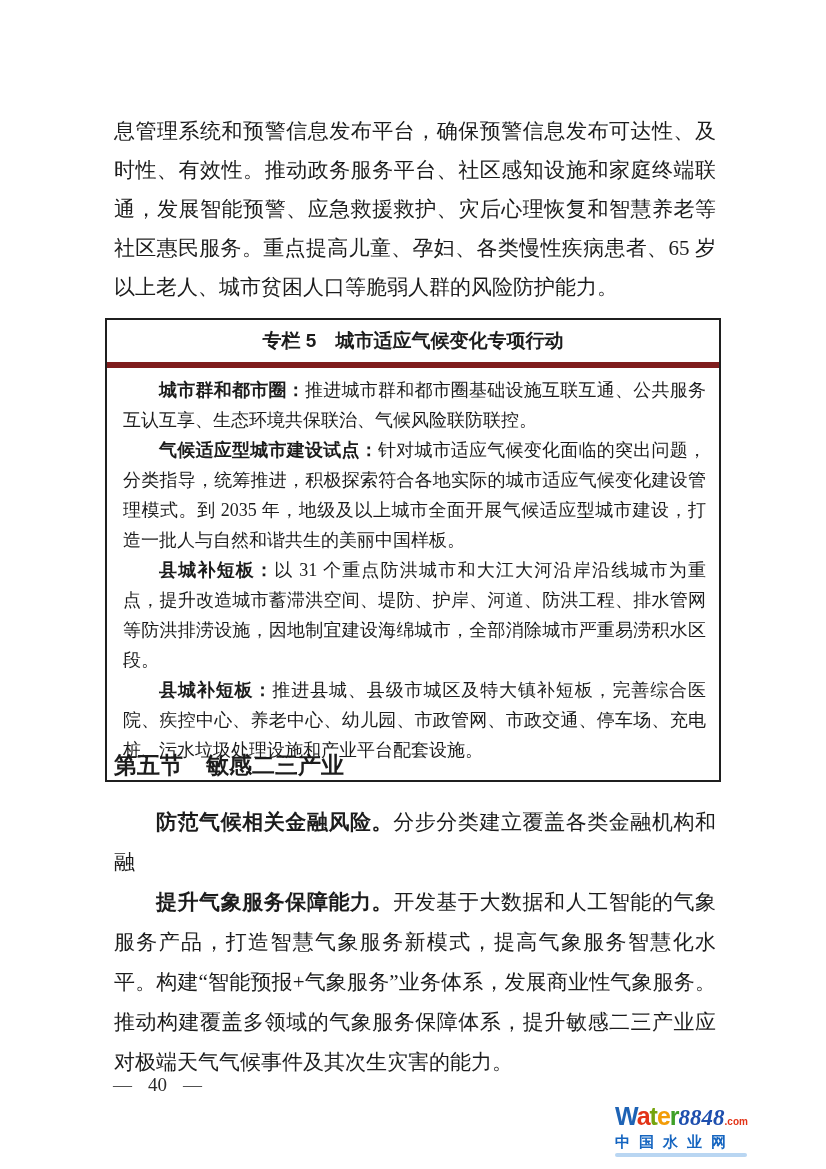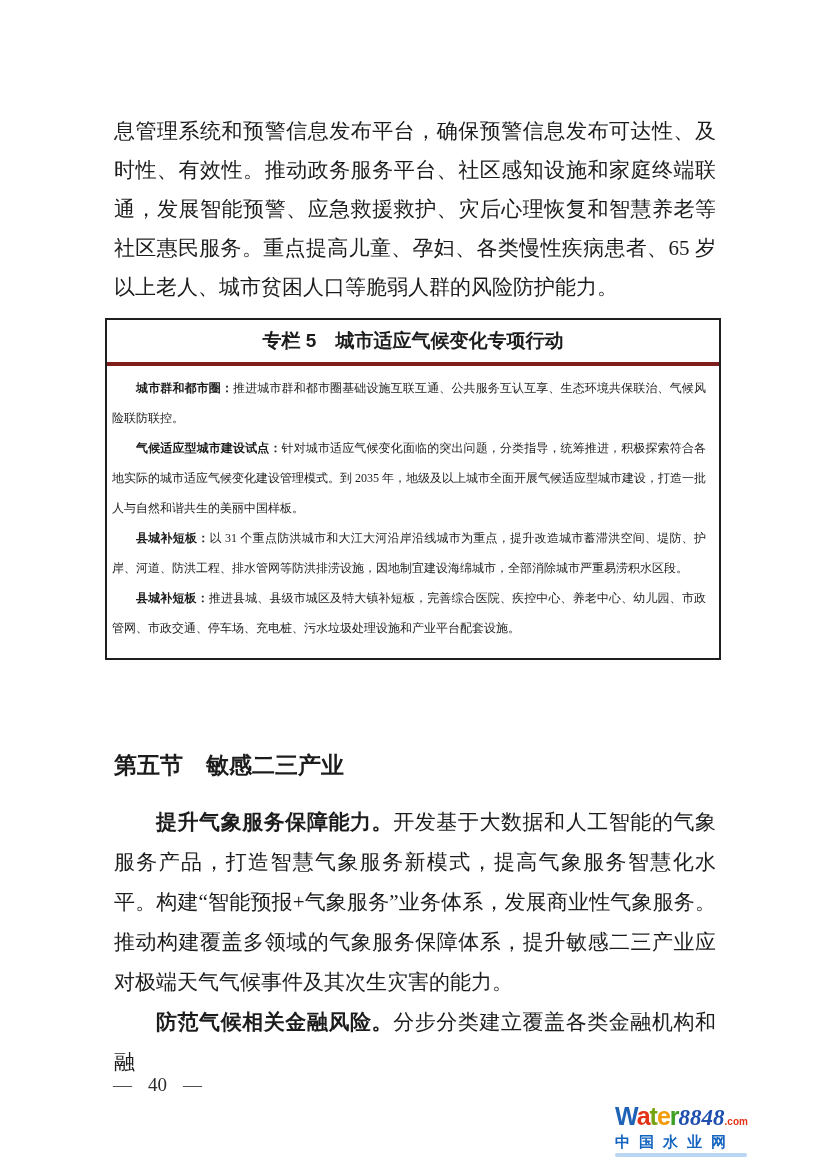--- a/index.html
+++ b/index.html
@@ -23,25 +23,25 @@
   .callout-box {
     position:absolute; top:318px; left:105px; width:612px;
     border:2px solid #1f1f1f;
     background:#ffffff;
   }
   .box-title {
     text-align:center;
     font-family:"Liberation Sans","DejaVu Sans",sans-serif;
     font-weight:bold;
     font-size:19px; line-height:42px;
-    border-bottom:4px solid #7f1d1d;
+    border-bottom:6px solid #7f1d1d;
   }
   .box-body {
-    padding:7px 13px 15px 5px;
-    font-size:12px; line-height:30px;
+    padding:7px 13px 15px 16px;
+    font-size:18px; line-height:30px;
     text-align:justify;
   }
   .box-item { margin:0; text-indent:2em; }
   .box-item .lead {
     font-family:"Liberation Sans","DejaVu Sans",sans-serif;
     font-weight:bold;
   }
 
   
   .section-heading {
@@ -116,22 +116,22 @@
       <p class="box-item"><span class="lead">城市群和都市圈：</span><span>推进城市群和都市圈基础设施互联互通、公共服务互认互享、生态环境共保联治、气候风险联防联控。</span></p>
       <p class="box-item"><span class="lead">气候适应型城市建设试点：</span><span>针对城市适应气候变化面临的突出问题，分类指导，统筹推进，积极探索符合各地实际的城市适应气候变化建设管理模式。到 2035 年，地级及以上城市全面开展气候适应型城市建设，打造一批人与自然和谐共生的美丽中国样板。</span></p>
       <p class="box-item"><span class="lead">县城补短板：</span><span>以 31 个重点防洪城市和大江大河沿岸沿线城市为重点，提升改造城市蓄滞洪空间、堤防、护岸、河道、防洪工程、排水管网等防洪排涝设施，因地制宜建设海绵城市，全部消除城市严重易涝积水区段。</span></p>
       <p class="box-item"><span class="lead">县城补短板：</span><span>推进县城、县级市城区及特大镇补短板，完善综合医院、疾控中心、养老中心、幼儿园、市政管网、市政交通、停车场、充电桩、污水垃圾处理设施和产业平台配套设施。</span></p>
     </div>
   </div>
 
   <div class="section-heading">第五节　敏感二三产业</div>
 
   <div class="body-flow">
+    <p><span class="lead">防范气候相关金融风险。</span><span>分步分类建立覆盖各类金融机构和融</span></p>
     <p><span class="lead">提升气象服务保障能力。</span><span>开发基于大数据和人工智能的气象服务产品，打造智慧气象服务新模式，提高气象服务智慧化水平。构建“智能预报+气象服务”业务体系，发展商业性气象服务。推动构建覆盖多领域的气象服务保障体系，提升敏感二三产业应对极端天气气候事件及其次生灾害的能力。</span></p>
-    <p><span class="lead">防范气候相关金融风险。</span><span>分步分类建立覆盖各类金融机构和融</span></p>
   </div>
 
   <div class="footer-pagenum"><span class="dash">—</span><span class="num">40</span><span class="dash">—</span></div>
 
   <div class="watermark">
     <div class="wm-brand"><span class="wm-letter" style="color: rgb(30, 99, 181);">W</span><span class="wm-letter" style="color: rgb(226, 51, 23);">a</span><span class="wm-letter" style="color: rgb(118, 164, 14);">t</span><span class="wm-letter" style="color: rgb(242, 156, 7);">e</span><span class="wm-letter" style="color: rgb(63, 160, 39);">r</span><span class="wm-number" style="color: rgb(30, 79, 174);">8848</span><span class="wm-tld" style="color: rgb(226, 51, 23);">.com</span></div>
     <div class="wm-subtitle" style="color: rgb(21, 101, 192);">中国水业网</div>
     <div class="wm-bar"></div>
   </div>
 

